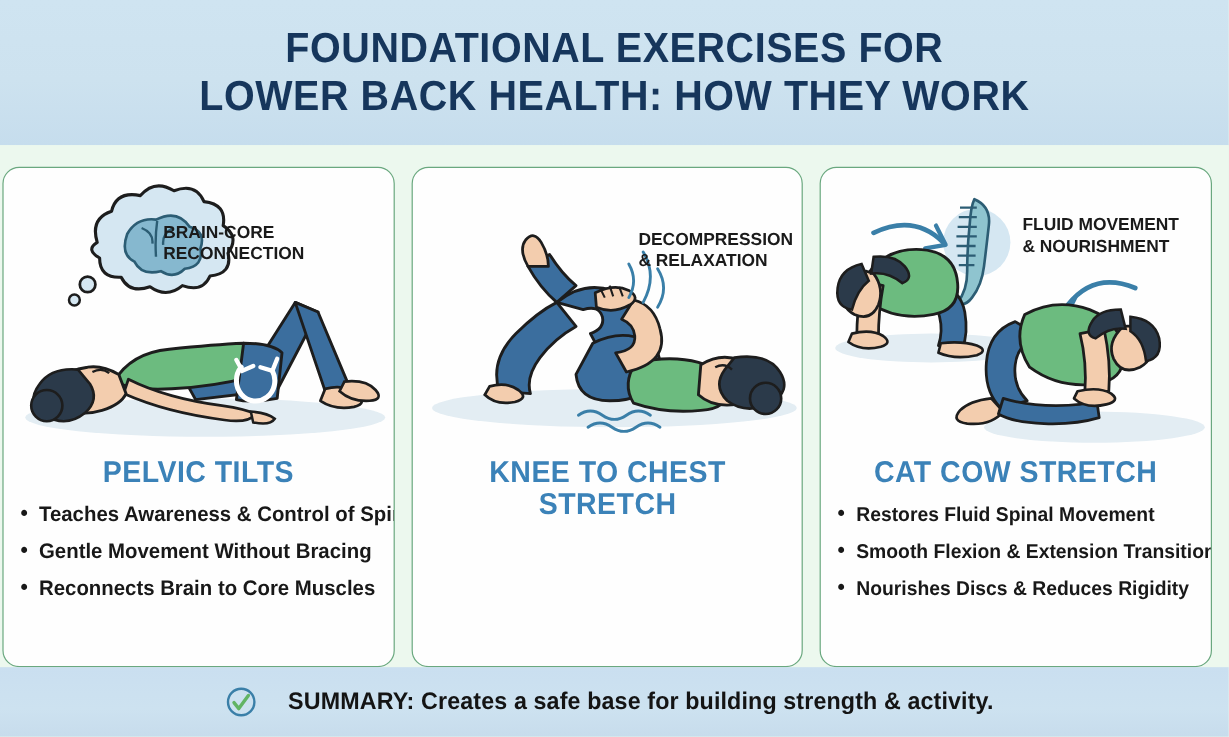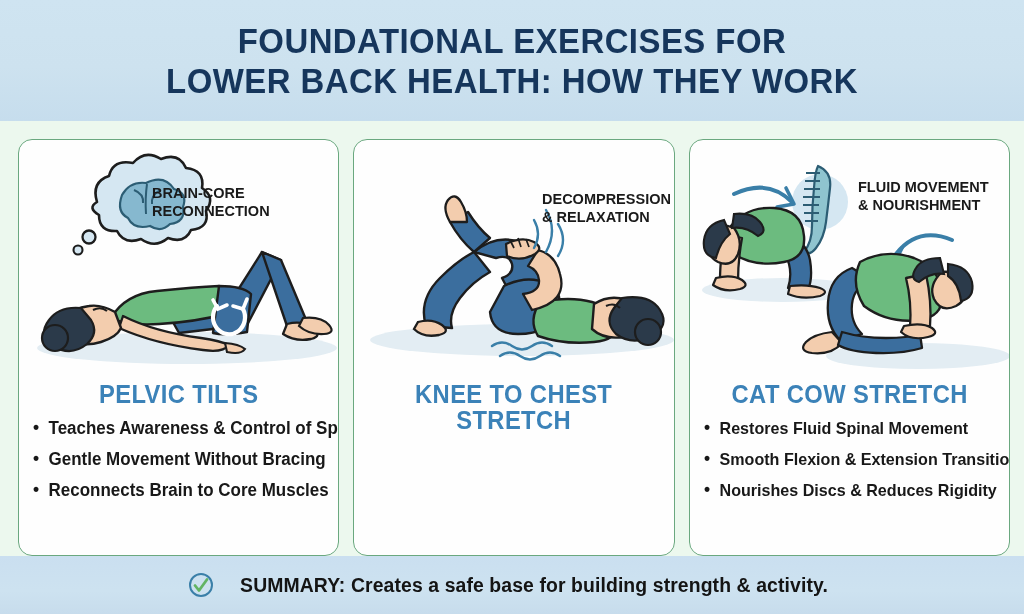--- a/index.html
+++ b/index.html
@@ -7,36 +7,36 @@
     width:1024px;height:614px;overflow:hidden;
     font-family:"Liberation Sans", sans-serif;
     background:#e8f5ea;
   }
   .page{position:relative;width:1024px;height:614px;background:#eaf6ec;}
 
   
   .header{
     position:absolute;left:0;top:0;width:1024px;height:121px;
     background:linear-gradient(180deg,#cfe4f1 0%,#cde2ef 55%,#c6dded 100%);
-    display:flex;flex-direction:column;justify-content:center;
+    display:flex;flex-direction:column;align-items:center;justify-content:center;
   }
   .header h1{
     margin:0;color:#16365c;
     font-family:"Liberation Sans Narrow","Liberation Sans",sans-serif;
     font-weight:700;font-size:35px;line-height:40px;letter-spacing:.5px;
     text-align:center;text-transform:uppercase;
     transform:scaleX(.94);
   }
   .header h1 .l2{display:block;}
 
   
   .body{
     position:absolute;left:0;top:121px;width:1024px;height:435px;
     background:#ecf8ee;
-    display:flex;gap:14px;padding:18px 14px 0 18px;box-sizing:border-box;
+    display:flex;gap:14px;padding:18px 14px 0 2px;box-sizing:border-box;
   }
   .panel{
     flex:1;background:#fefefe;border:1.6px solid #6aa87f;border-radius:14px;
     position:relative;overflow:hidden;
     display:flex;flex-direction:column;
   }
   .illus{position:relative;height:235px;flex:none;}
   .illus svg{position:absolute;left:0;top:0;}
 
   .panel-title{

